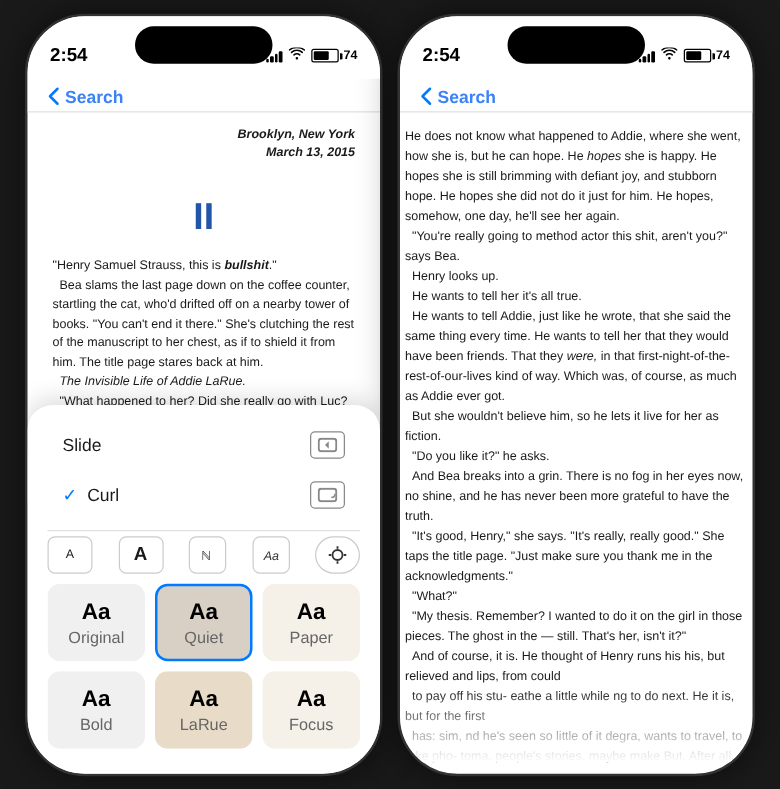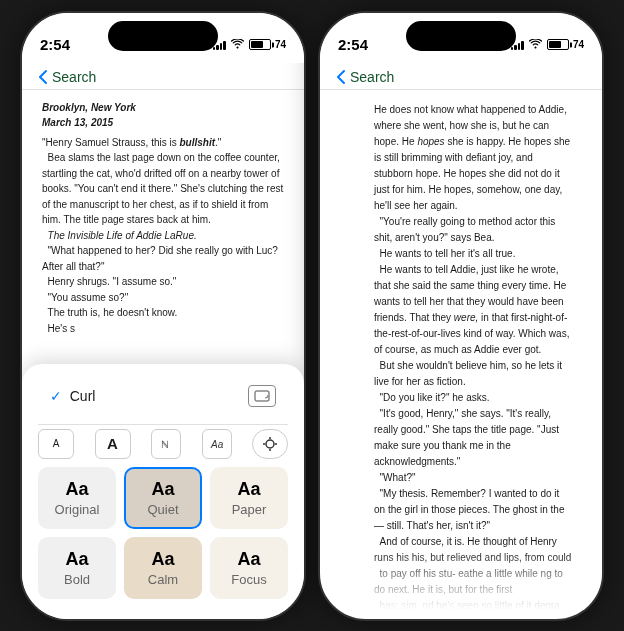--- a/index.html
+++ b/index.html
@@ -130,45 +130,46 @@
       display: flex;
       align-items: center;
       background: white;
       border-bottom: 1px solid #e0e0e0;
     }
 
     .back-btn {
       display: flex;
       align-items: flex-end;
       gap: 4px;
-      color: #14532d;
+      color: #3b82f6;
       font-size: 14px;
       cursor: pointer;
+      font-weight: bold;
     }
     .back-btn svg {
       width: 10px;
       height: 16px;
     }
 
     
     .book-content {
       padding: 10px 20px;
       font-size: 10.5px;
       line-height: 1.55;
       color: #1a1a1a;
       overflow: hidden;
       height: 310px;
       position: relative;
     }
 
     .book-location {
-      text-align: left;
+      text-align: right;
       font-style: italic;
       font-size: 10px;
-      margin-bottom: 4px;
+      margin-bottom: 20px;
       color: #1a1a1a;
       font-weight: 600;
     }
 
     .chapter-num {
       text-align: center;
       font-size: 30px;
       font-weight: 700;
       color: #2255aa;
       margin: 2px 0 8px;
@@ -412,36 +413,46 @@
           <path d="M8 2L2 8L8 14" stroke="#007AFF" stroke-width="2" stroke-linecap="round" stroke-linejoin="round"></path>
         </svg>
         <span>Search</span>
       </div>
     </div>
 
     <div class="book-content">
       <div class="book-location">
         Brooklyn, New York<br>March 13, 2015
       </div>
+      <div class="chapter-num">II</div>
       <div class="book-text">
         <p>"Henry Samuel Strauss, this is <span class="bold italic">bullshit</span>."</p>
         <p>&nbsp;&nbsp;Bea slams the last page down on the coffee counter, startling the cat, who'd drifted off on a nearby tower of books. "You can't end it there." She's clutching the rest of the manuscript to her chest, as if to shield it from him. The title page stares back at him.</p>
         <p>&nbsp;&nbsp;<span class="italic">The Invisible Life of Addie LaRue.</span></p>
         <p>&nbsp;&nbsp;"What happened to her? Did she really go with Luc? After all that?"</p>
         <p>&nbsp;&nbsp;Henry shrugs. "I assume so."</p>
         <p>&nbsp;&nbsp;"You assume so?"</p>
         <p>&nbsp;&nbsp;The truth is, he doesn't know.</p>
         <p>&nbsp;&nbsp;He's s</p>
       </div>
       <div class="fade-bottom"></div>
     </div>
 
     <div class="bottom-panel">
 
       <div class="slide-options">
+        <div class="slide-option">
+          <span class="label">Slide</span>
+          <div class="icon-box">
+            <svg width="16" height="12" viewBox="0 0 16 12" fill="none">
+              <rect x="1" y="1" width="14" height="10" rx="2" stroke="#888" stroke-width="1.5"></rect>
+              <path d="M6 6l3-3v6z" fill="#888"></path>
+            </svg>
+          </div>
+        </div>
         <div class="slide-option">
           <div style="display:flex;align-items:center;gap:8px;">
             <span class="check">✓</span>
             <span class="label">Curl</span>
           </div>
           <div class="icon-box">
             <svg width="16" height="12" viewBox="0 0 16 12" fill="none">
               <rect x="1" y="1" width="14" height="10" rx="2" stroke="#888" stroke-width="1.5"></rect>
               <path d="M11 8 Q14 8 14 5" stroke="#888" stroke-width="1.2" fill="none"></path>
             </svg>
@@ -488,21 +499,21 @@
         <div class="theme-card theme-paper">
           <span class="theme-aa">Aa</span>
           <span class="theme-label">Paper</span>
         </div>
         <div class="theme-card theme-bold">
           <span class="theme-aa" style="font-weight:900;">Aa</span>
           <span class="theme-label">Bold</span>
         </div>
         <div class="theme-card theme-calm">
           <span class="theme-aa">Aa</span>
-          <span class="theme-label">Calm</span>
+          <span class="theme-label">LaRue</span>
         </div>
         <div class="theme-card theme-focus">
           <span class="theme-aa">Aa</span>
           <span class="theme-label">Focus</span>
         </div>
       </div>
     </div>
   </div>
 
   <div class="phone right-phone">
@@ -534,28 +545,30 @@
 
     <div class="nav-bar">
       <div class="back-btn">
         <svg viewBox="0 0 10 16" fill="none" width="10" height="16">
           <path d="M8 2L2 8L8 14" stroke="#007AFF" stroke-width="2" stroke-linecap="round" stroke-linejoin="round"></path>
         </svg>
         <span>Search</span>
       </div>
     </div>
 
-    <div class="book-content-right" style="padding: 12px 30px; font-size: 10px; line-height: 1.6; color: #1a1a1a; height: 520px; overflow: hidden; position: relative; margin-left: 24px;">
+    <div class="book-content-right" style="padding: 12px 4px; font-size: 10px; line-height: 1.6; color: #1a1a1a; height: 520px; overflow: hidden; position: relative;">
       <div class="book-text-right">
         <p>He does not know what happened to Addie, where she went, how she is, but he can hope. He <span class="italic">hopes</span> she is happy. He hopes she is still brimming with defiant joy, and stubborn hope. He hopes she did not do it just for him. He hopes, somehow, one day, he'll see her again.</p>
         <p>&nbsp;&nbsp;"You're really going to method actor this shit, aren't you?" says Bea.</p>
+        <p>&nbsp;&nbsp;Henry looks up.</p>
         <p>&nbsp;&nbsp;He wants to tell her it's all true.</p>
         <p>&nbsp;&nbsp;He wants to tell Addie, just like he wrote, that she said the same thing every time. He wants to tell her that they would have been friends. That they <span class="italic">were,</span> in that first-night-of-the-rest-of-our-lives kind of way. Which was, of course, as much as Addie ever got.</p>
         <p>&nbsp;&nbsp;But she wouldn't believe him, so he lets it live for her as fiction.</p>
         <p>&nbsp;&nbsp;"Do you like it?" he asks.</p>
+        <p>&nbsp;&nbsp;And Bea breaks into a grin. There is no fog in her eyes now, no shine, and he has never been more grateful to have the truth.</p>
         <p>&nbsp;&nbsp;"It's good, Henry," she says. "It's really, really good." She taps the title page. "Just make sure you thank me in the acknowledgments."</p>
         <p>&nbsp;&nbsp;"What?"</p>
         <p>&nbsp;&nbsp;"My thesis. Remember? I wanted to do it on the girl in those pieces. The ghost in the — still. That's her, isn't it?"</p>
         <p>&nbsp;&nbsp;And of course, it is. He thought of Henry runs his his, but relieved and lips, from could</p>
         <p>&nbsp;&nbsp;to pay off his stu- eathe a little while ng to do next. He it is, but for the first</p>
         <p>&nbsp;&nbsp;has: sim, nd he's seen so little of it degra, wants to travel, to take pho- toma, people's stories, maybe make But, After all, life seems very long He is, ne knows it will go so fast, and he o miss a moment.</p>
       </div>
       <div class="fade-bottom"></div>
     </div>
 

